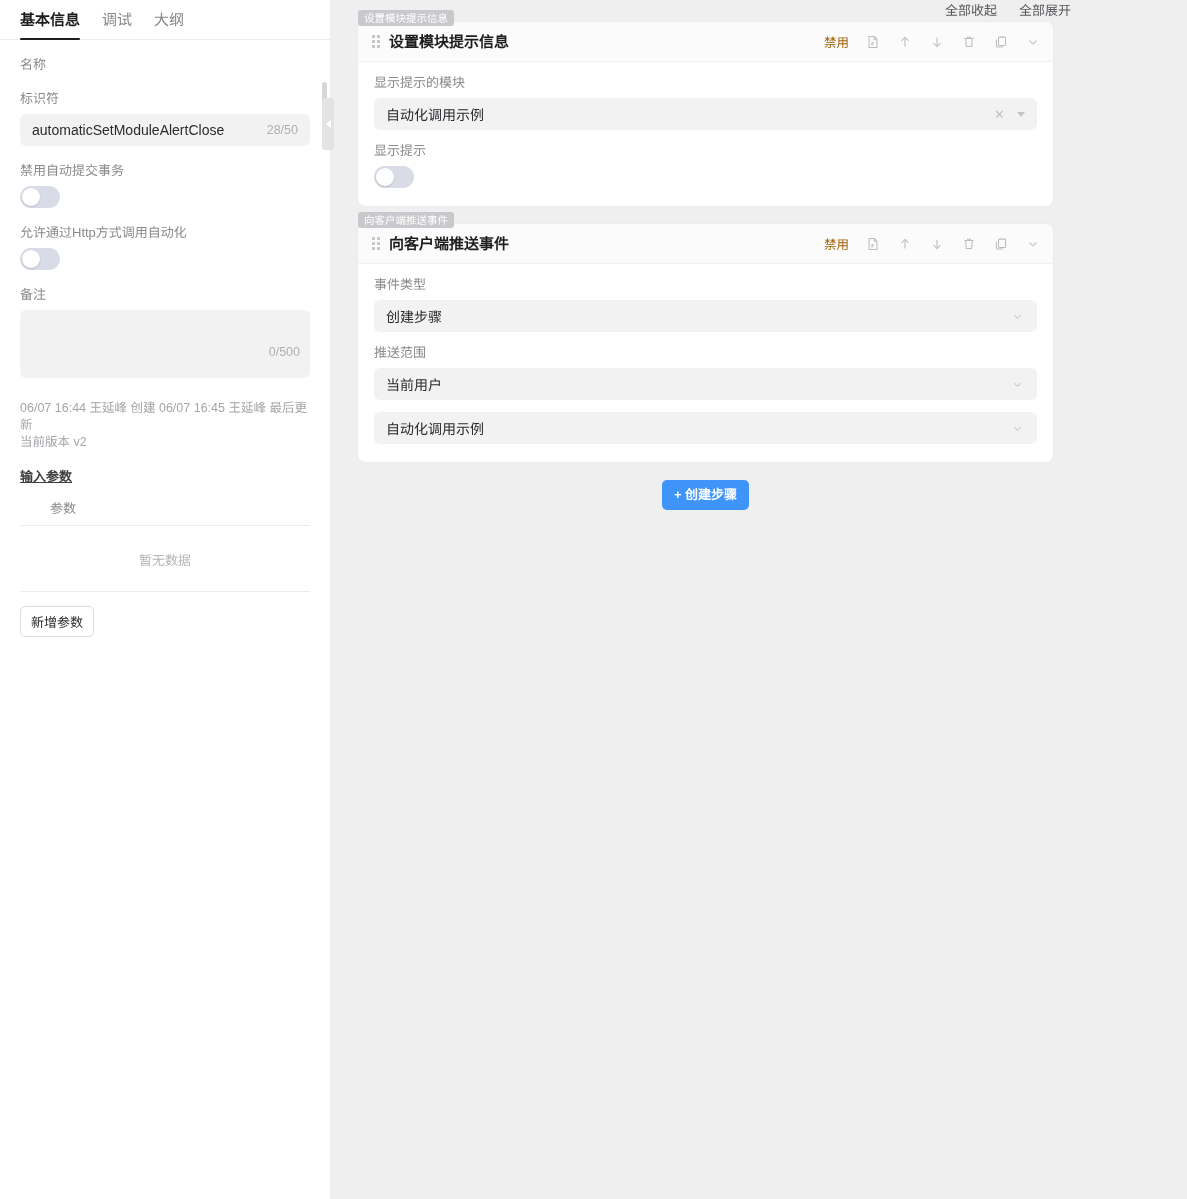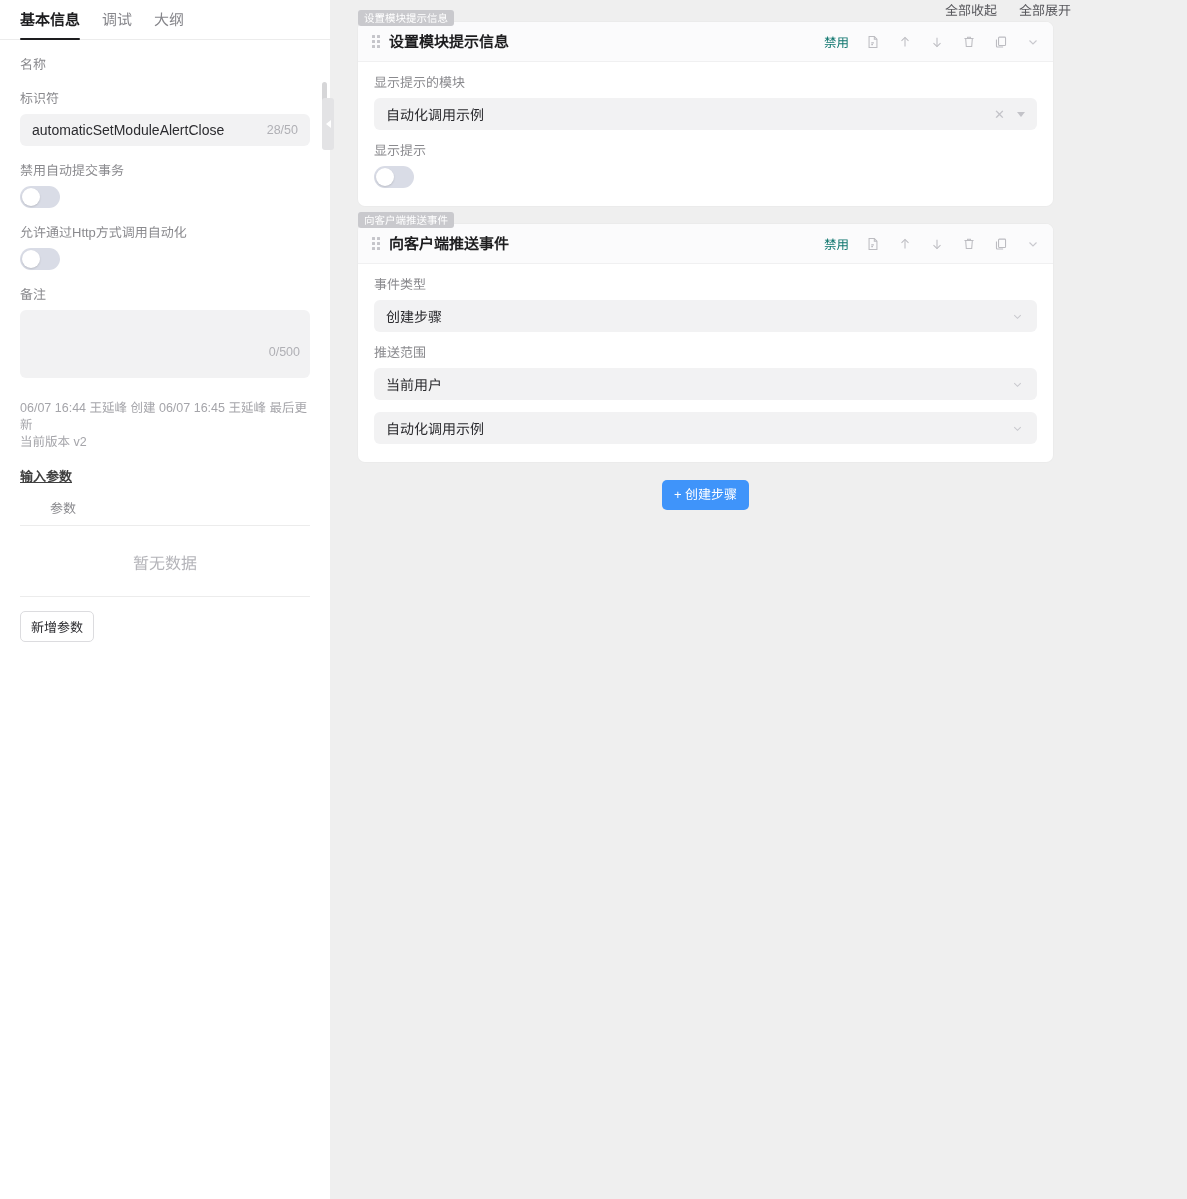--- a/index.html
+++ b/index.html
@@ -74,21 +74,21 @@
   .section-title {
     font-size: 13px; color: #404040; font-weight: 700;
     margin-top: 17px; line-height: 18px; text-decoration: underline;
   }
   .param-table { margin-top: 6px; }
   .param-head {
     font-size: 13px; color: #8a8a8e;
     padding: 6px 0 8px 30px; border-bottom: 1px solid #ececec;
   }
   .param-empty {
-    text-align: center; font-size: 16px; color: #b4b4b9;
+    text-align: center; font-size: 13px; color: #b4b4b9;
     padding: 24px 0 22px; border-bottom: 1px solid #ececec;
   }
   .btn-outline {
     display: inline-block; margin-top: 14px;
     font-size: 13px; color: #2b2b2f;
     border: 1px solid #dcdcdf; border-radius: 5px;
     padding: 5px 10px; background: #fff; cursor: pointer;
   }
   
   .side-scroll {
@@ -153,21 +153,21 @@
     display: grid; grid-template-columns: 3px 3px;
     grid-template-rows: 3px 3px 3px; gap: 2px 2px;
     cursor: grab; flex: 0 0 auto;
   }
   .drag-dots i { width: 3px; height: 3px; background: #c5c5ca; border-radius: .5px; display:block;}
   .step-title {
     font-size: 15px; font-weight: 700; color: #1d1d1f;
     flex: 1; line-height: 20px;
   }
   .step-tools { display: flex; align-items: center; gap: 16px; }
-  .tool-text { font-size: 12.5px; color: #0f766e; cursor: pointer; }
+  .tool-text { font-size: 12.5px; color: #a16207; cursor: pointer; }
   .tool-icn {
     width: 16px; height: 16px; color: #bcbcc1; cursor: pointer;
     display: inline-flex; align-items: center; justify-content: center;
   }
   .tool-icn svg { display: block; }
 
   .step-body { padding: 12px 16px 18px 16px; }
   .fld { margin-bottom: 12px; }
   .fld:last-child { margin-bottom: 0; }
   .fld-label { font-size: 13px; color: #8a8a8e; line-height: 18px; margin-bottom: 6px; }
@@ -183,21 +183,21 @@
     border-left: 4.5px solid transparent;
     border-right: 4.5px solid transparent;
     border-top: 5px solid #c3c3c8;
   }
   .chev-down { color: #c9c9ce; display: inline-flex; }
 
   .create-row { display: flex; justify-content: center; margin-top: 14px; }
   .btn-primary {
     background: #3f94fa; color: #ffffff;
     font-size: 13px; border: none; border-radius: 5px;
-    padding: 7px 12px; cursor: pointer; line-height: 16px;
+    padding: 7px 12px; cursor: pointer; line-height: 16px; font-weight: bold;
   }
 </style>
 </head>
 <body>
 
 <div class="app">
 
   <aside class="sidebar">
 
     <div class="tabs">

